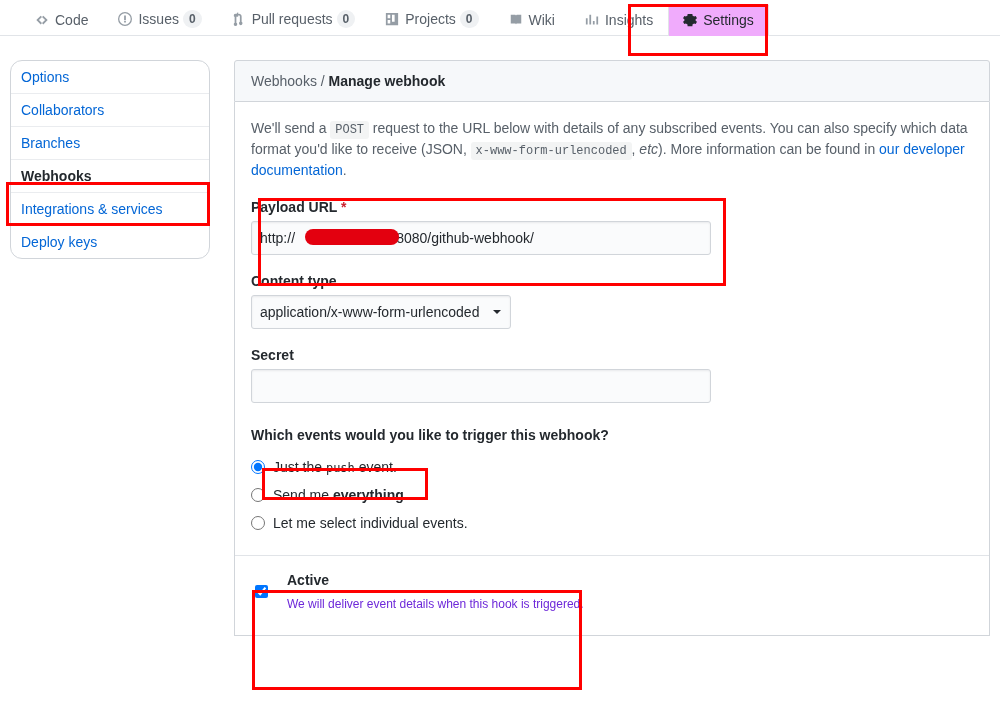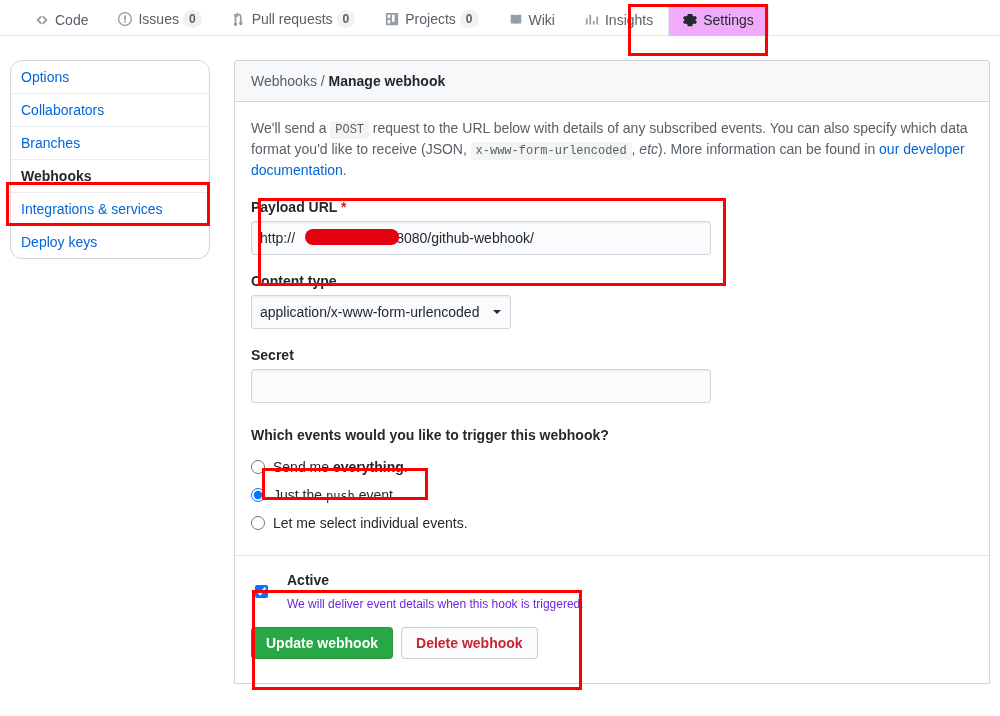--- a/index.html
+++ b/index.html
@@ -307,52 +307,48 @@
       </div>
 
       <div class="form-group wide">
         <label class="form-label">Secret</label>
         <input type="password" class="form-control" value="" style="">
       </div>
 
       <div class="events-heading">Which events would you like to trigger this webhook?</div>
 
       <div class="radio-row">
+        <input type="radio" name="events" checked="" style="">
+        <label>
+          <span>Just the </span><span class="code">push</span><span> event.</span>
+        </label>
+      </div>
+
+      <div class="radio-row">
         <input type="radio" name="events" style="">
         <label>
           <span>Send me </span><strong>everything</strong><span>.</span>
-        </label>
-      </div>
-
-      <div class="radio-row">
-        <input type="radio" name="events" checked="" style="">
-        <label>
-          <span>Just the </span><span class="code">push</span><span> event.</span>
         </label>
       </div>
 
       <div class="radio-row">
         <input type="radio" name="events" style="">
         <label>Let me select individual events.</label>
       </div>
 
       <hr class="divider">
 
       <div class="active-row">
         <input type="checkbox" checked="" style="">
         <div>
           <div class="active-label">Active</div>
           <div class="active-note">We will deliver event details when this hook is triggered.</div>
         </div>
       </div>
 
-      <div class="button-row">
-        <button class="btn btn-primary">Update webhook</button>
-        <button class="btn btn-danger">Delete webhook</button>
-      </div>
     </div>
   </main>
 </div>
 
 <div class="hl" style="left:628px; top:4px; width:140px; height:52px;"></div>
 <div class="hl" style="left:6px; top:182px; width:204px; height:44px;"></div>
 <div class="hl" style="left:258px; top:198px; width:468px; height:88px;"></div>
 <div class="hl" style="left:262px; top:468px; width:166px; height:32px;"></div>
 <div class="hl" style="left:252px; top:590px; width:330px; height:100px;"></div>
 

